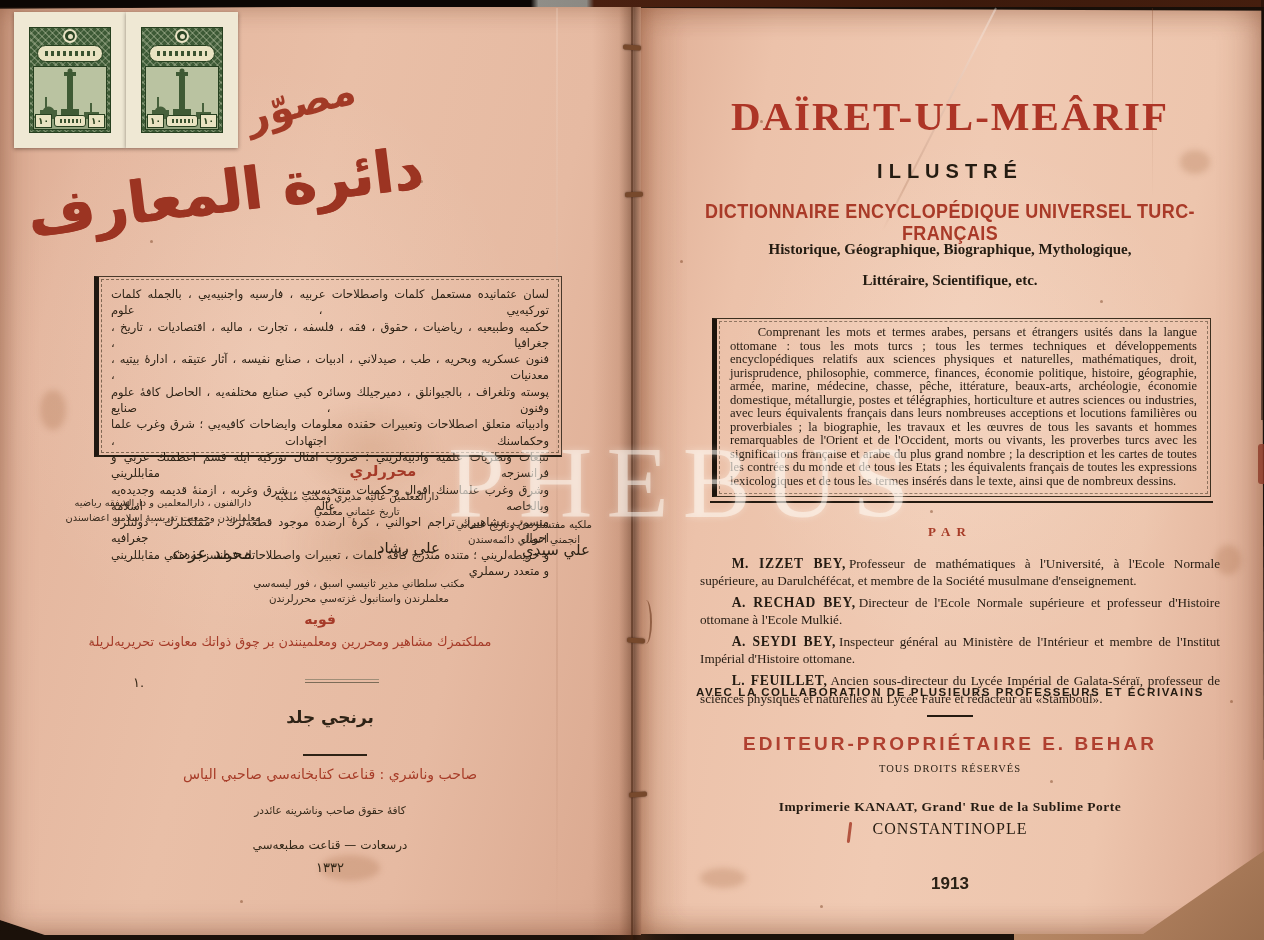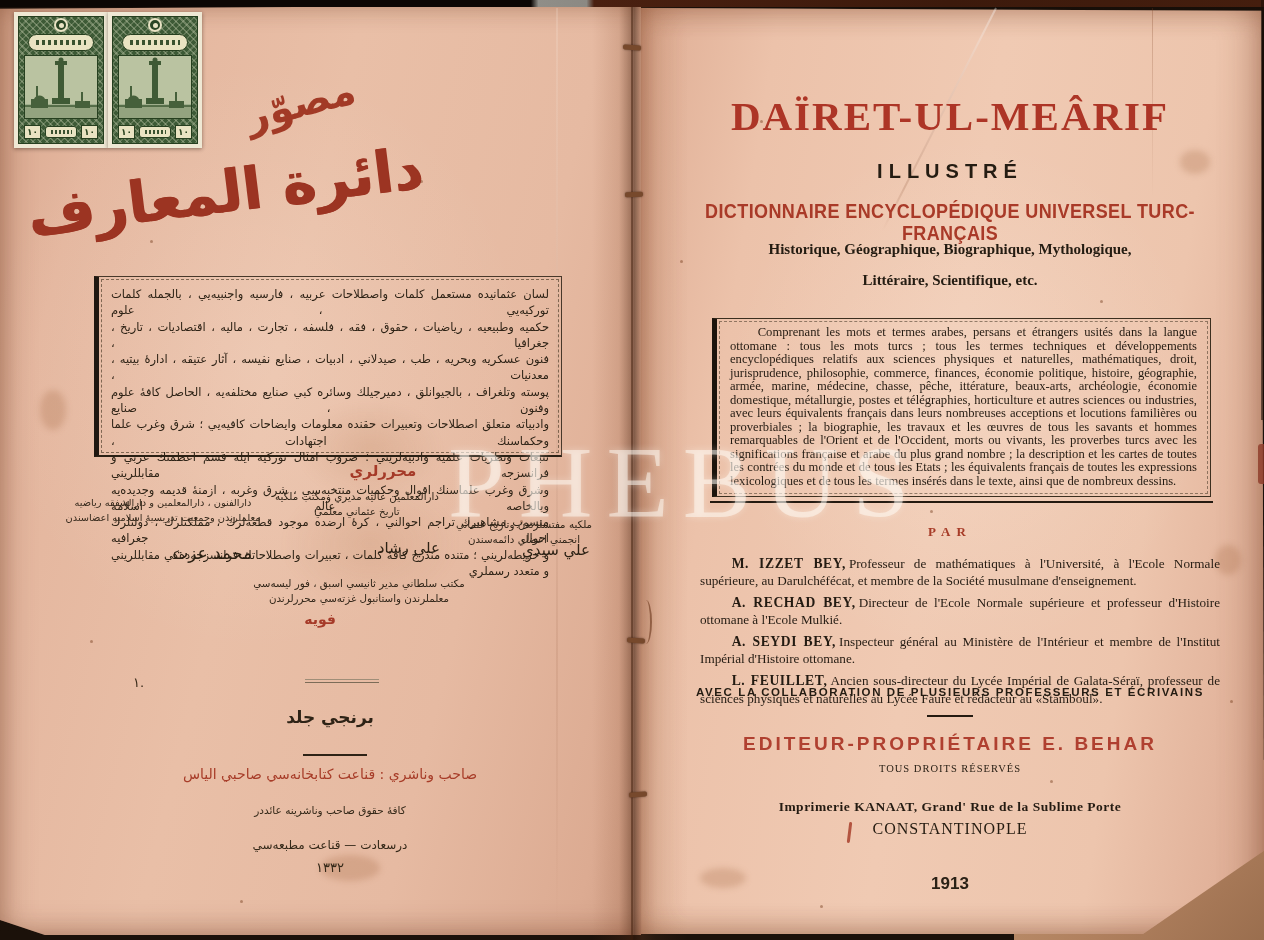--- a/index.html
+++ b/index.html
@@ -62,21 +62,21 @@
   
   .speckle{width:3px;height:3px;border-radius:50%;background:rgba(116,60,28,0.45);z-index:4;}
   .stain{border-radius:50%;filter:blur(3px);z-index:3;background:rgba(150,85,45,0.22);}
   .ghost-emblem{left:255px;top:398px;width:230px;height:235px;z-index:3;filter:blur(3px);
        background:
         radial-gradient(ellipse 45% 30% at 50% 22%,rgba(175,112,70,0.20),transparent 70%),
         radial-gradient(ellipse 55% 38% at 50% 62%,rgba(175,112,70,0.16),transparent 70%);}
 
   
   .stamps-row{left:14px;top:12px;display:flex;z-index:8;}
-  .stamp{width:94px;height:136px;background:#efe8d4;padding:4px;
+  .stamp{width:112px;height:136px;background:#efe8d4;padding:15px;
        box-shadow:0 1px 4px rgba(30,12,5,0.45);}
   .stamp-frame{position:relative;width:100%;height:100%;background:#3d5a36;border:1px solid #263f1f;
        background-image:
         repeating-linear-gradient(45deg,rgba(225,228,198,0.30) 0 1.5px,transparent 1.5px 5px),
         repeating-linear-gradient(-45deg,rgba(225,228,198,0.22) 0 1.5px,transparent 1.5px 5px);}
   .stamp-dot{position:absolute;left:50%;top:1px;transform:translateX(-50%);width:14px;height:14px;
        border-radius:50%;background:#2b4524;border:2px solid #e9e3c4;z-index:2;}
   .stamp-dot::after{content:"";position:absolute;left:3px;top:3px;width:5px;height:5px;border-radius:50%;
        background:#e9e3c4;}
   .stamp-cartouche{position:absolute;left:50%;top:17px;transform:translateX(-50%);width:66px;height:17px;
@@ -304,20 +304,21 @@
     <div>دارالفنون ، دارالمعلمين و دارالشفقه رياضيه</div>
     <div>معلملرندن وجمعيت تدريسيهٔ اسلاميه اعضاسندن</div>
   </div>
   <div class="abs ar ed-name name-izzet">محمد عزت</div>
 
   <div class="abs ar ed-role feuillet-roles">
     <div>مكتب سلطاني مدير ثانيسي اسبق ، فور ليسه‌سي</div>
     <div>معلملرندن واستانبول غزته‌سي محررلرندن</div>
   </div>
   <div class="abs ar feuillet-name">فويه</div>
+  <div class="abs ar collab-line">مملكتمزك مشاهير ومحررين ومعلمينندن بر چوق ذواتك معاونت تحريريه‌لريله</div>
 
   <div class="abs margin-mark">١.</div>
   <div class="abs rule-grey"></div>
   <div class="abs ar volume-label">برنجي جلد</div>
   <div class="abs rule-black"></div>
   <div class="abs ar publisher-line">صاحب وناشري : قناعت كتابخانه‌سي صاحبي الياس</div>
   <div class="abs ar rights-ott">كافهٔ حقوق صاحب وناشرينه عائددر</div>
   <div class="abs ar imprint-ott">درسعادت — قناعت مطبعه‌سي</div>
   <div class="abs ar year-ott">١٣٣٢</div>
 

